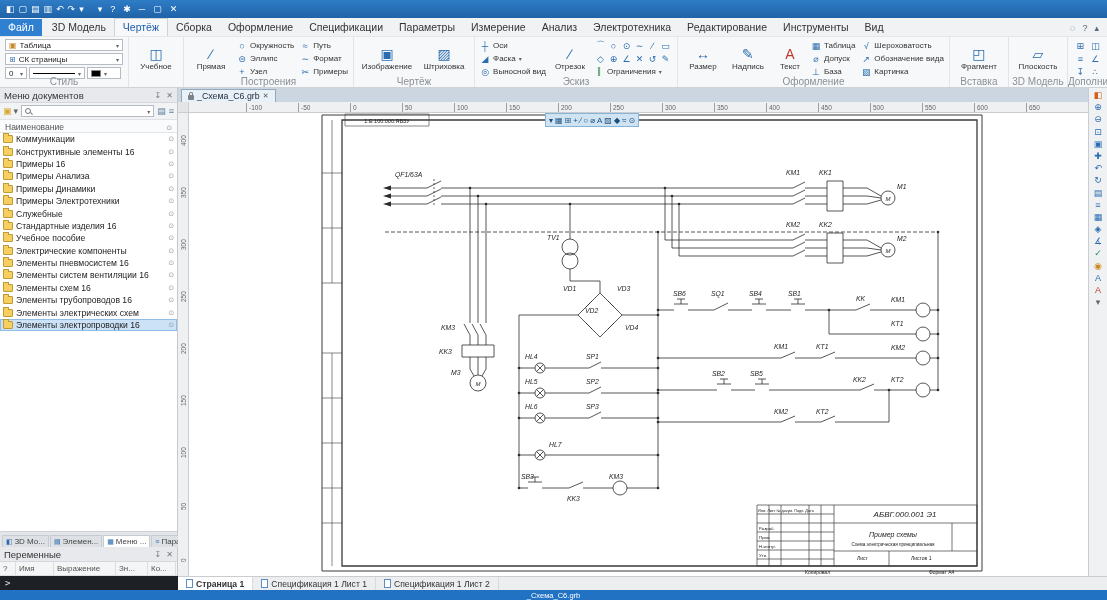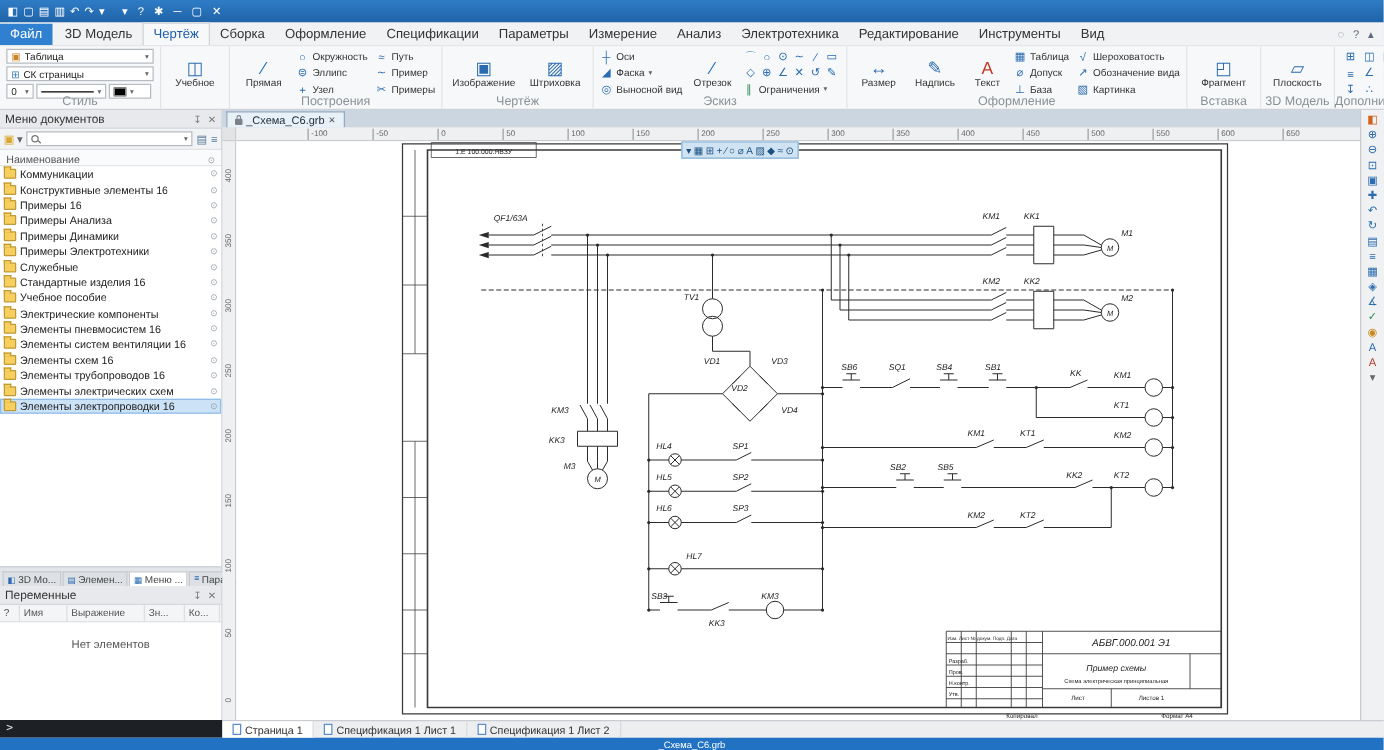--- a/index.html
+++ b/index.html
@@ -95,21 +95,21 @@
 
   
   .right-toolbar{width:19px;background:#f0f1f3;border-left:1px solid #c9ccd0;display:flex;flex-direction:column;align-items:center;padding-top:3px;gap:3.2px}
   .rticon{font-size:9px;color:#2c6cb0;line-height:1}
 
   
   .bottom{height:14px;display:flex}
   .cmd{width:178px;background:#1d2126;color:#e3e7ec;font-family:"DejaVu Sans Mono",monospace;font-size:9px;display:flex;align-items:center;padding:0 5px}
   .page-tabs{flex:1;background:#eceef0;border-top:1px solid #c9ccd0;display:flex;align-items:stretch}
   .page-tab{display:flex;align-items:center;gap:3px;font-size:8.6px;padding:0 8px;color:#333;border-right:1px solid #d8dadd;white-space:nowrap}
-  .page-tab.active{background:#fff;font-weight:normal}
+  .page-tab.active{background:#fff;font-weight:bold}
   .pageico{width:7px;height:9px;background:#fff;border:1px solid #5b8dc9;flex:none}
   .statusbar{height:10px;background:#2272c3;color:#fff;font-size:7.5px;display:flex;align-items:center;justify-content:center}
 
   
   .schtext{fill:#1d1d1d}
 </style>
 </head>
 <body>
 
 <div class="titlebar">
@@ -209,21 +209,21 @@
         <div class="smallbtn">
           <span class="sicon">+</span>
           <span class="slabel">Узел</span>
         </div>
         <div class="smallbtn">
           <span class="sicon">≈</span>
           <span class="slabel">Путь</span>
         </div>
         <div class="smallbtn">
           <span class="sicon">∼</span>
-          <span class="slabel">Пример</span>
+          <span class="slabel">Формат</span>
         </div>
         <div class="smallbtn">
           <span class="sicon">✂</span>
           <span class="slabel">Примеры</span>
         </div>
       </div>
     <div class="rgroup-label">Построения</div>
   </div>
 
   <div class="rgroup">
@@ -492,21 +492,20 @@
       <span class="phicon">↧</span>
       <span class="phicon">✕</span>
     </div>
     <div class="var-cols" id="var-cols">
         <div class="var-col" style="width: 16px;">?</div>
         <div class="var-col" style="width: 38px;">Имя</div>
         <div class="var-col" style="width: 62px;">Выражение</div>
         <div class="var-col" style="width: 32px;">Зн...</div>
         <div class="var-col" style="width: 28px;">Ко...</div>
       </div>
-    <div class="var-body">Нет элементов</div>
   </div>
 
   <div class="canvas-zone">
     <div class="doc-tabbar">
       <div class="doc-tab">
         <span class="lock"></span>
         <span>_Схема_С6.grb</span>
         <span class="doc-close">✕</span>
       </div>
     </div>

